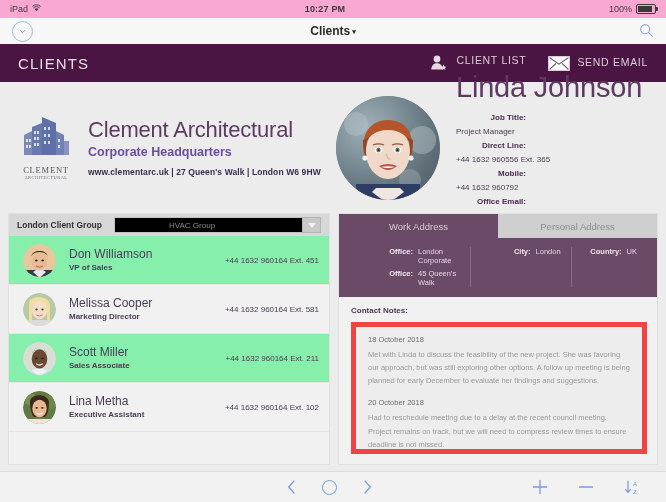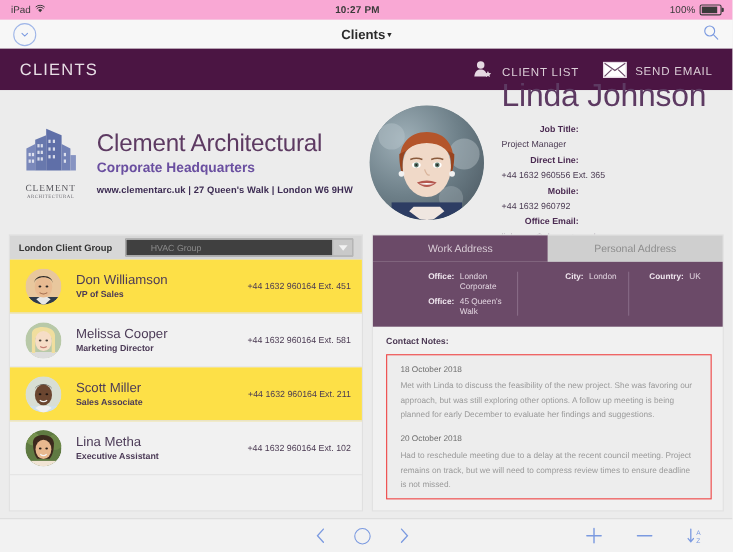--- a/index.html
+++ b/index.html
@@ -113,21 +113,21 @@
     letter-spacing: 1.1px;
   }
   .appheader-actions {
     margin-left: auto;
     display: flex;
     align-items: center;
     gap: 22px;
   }
   .hdr-action {
     display: flex;
-    align-items: flex-end;
+    align-items: flex-start;
     gap: 7px;
     color: #dccfd8;
     font-size: 10.5px;
     letter-spacing: 0.7px;
   }
   .hdr-icon { display: flex; align-items: center; }
 
   
   .content {
     flex: 1;
@@ -255,25 +255,26 @@
   }
   .listheader-label {
     font-size: 8.5px;
     font-weight: bold;
     color: #333;
   }
   .select-wrap {
     margin-left: 12px;
     flex: 1;
     height: 14px;
-    background: #404040;
+    background: #000000;
     border: 1px solid #c3c3c3;
     display: flex;
     align-items: center;
     position: relative;
+    padding-left: 32px;
   }
   .select-value {
     font-size: 8px;
     color: #8b8b8b;
     padding-left: 22px;
   }
   .select-arrow {
     position: absolute;
     right: -1px; top: -1px; bottom: -1px;
     width: 17px;
@@ -288,21 +289,21 @@
     border-top: 5px solid #f2f2f2;
   }
   .clientrow {
     height: 48px;
     display: flex;
     align-items: center;
     padding: 0 10px 0 14px;
     border-bottom: 1px solid #e4e4e4;
     flex: none;
   }
-  .clientrow.alt { background: #fde047; }
+  .clientrow.alt { background: #86efac; }
   .avatar-sm {
     width: 33px; height: 33px;
     border-radius: 50%;
     overflow: hidden;
     flex: none;
     margin-right: 13px;
   }
   .client-main { flex: 1; }
   .client-name {
     font-size: 12px;
@@ -377,21 +378,21 @@
   .notes-title {
     font-size: 8px;
     font-weight: bold;
     color: #4d3a55;
     padding: 9px 0 7px 12px;
     flex: none;
   }
   .notes-box {
     margin: 0 10px 10px 12px;
     background: #ededed;
-    border: 1px solid #ef4444;
+    border: 5px solid #ef4444;
     flex: 1;
     padding: 8px 12px;
     overflow: hidden;
     min-height: 0;
   }
   .note + .note { margin-top: 11px; }
   .note-date {
     font-size: 7.5px;
     color: #6c6c6c;
     margin-bottom: 4px;

